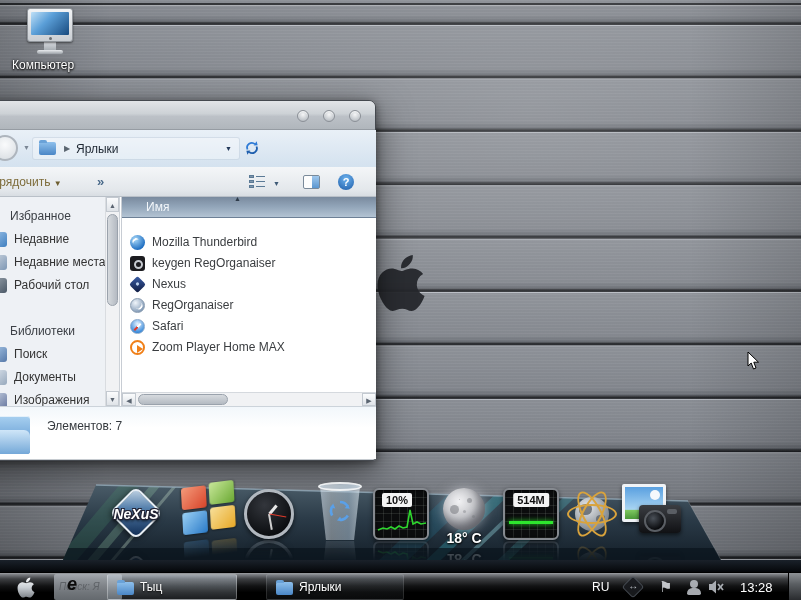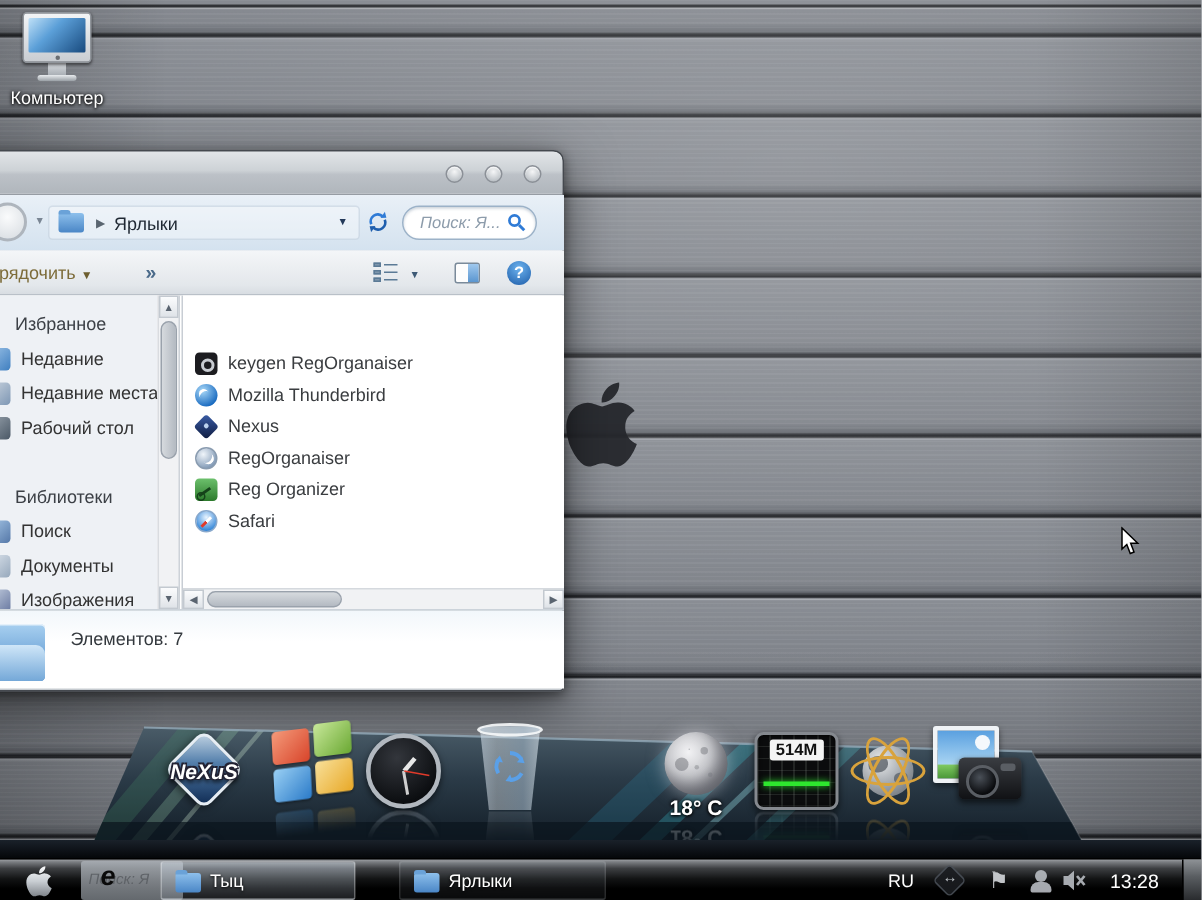--- a/index.html
+++ b/index.html
@@ -15,21 +15,21 @@
   .vignette{position:absolute;inset:0;pointer-events:none;
     background:
       radial-gradient(1100px 650px at 66% 18%, rgba(255,255,255,.17), rgba(0,0,0,0) 55%),
       linear-gradient(180deg, rgba(0,0,0,0) 72%, rgba(0,0,0,.20) 100%),
       linear-gradient(90deg, rgba(0,0,0,.16), rgba(0,0,0,0) 14%, rgba(0,0,0,0) 86%, rgba(0,0,0,.14));
   }
   .topline{position:absolute;left:0;top:3px;width:100%;height:2px;background:#26282c;box-shadow:0 1px 0 rgba(255,255,255,.3);}
 
   .wall-apple{position:absolute;left:377px;top:251px;opacity:.95;}
 
-  .deskicon{position:absolute;left:0;top:8px;width:76px;text-align:center;}
+  .deskicon{position:absolute;left:12px;top:8px;width:76px;}
   .imac{position:relative;width:46px;height:34px;margin:0 auto;background:linear-gradient(180deg,#f2f4f6,#c9cdd2);border:1px solid #8f949a;border-radius:3px;padding:3px 3px 6px 3px;box-shadow:0 1px 2px rgba(0,0,0,.5);}
   .imac .scr{width:100%;height:100%;border-radius:1px;background:linear-gradient(135deg,#bfe0f7 0%,#5b9fd8 40%,#184a7e 100%);}
   .imac .dot{position:absolute;left:50%;bottom:1px;width:3px;height:3px;margin-left:-1px;border-radius:50%;background:#6a6e73;}
   .imac-stand{width:12px;height:8px;margin:0 auto;background:linear-gradient(180deg,#d8dbe0,#aab0b6);}
   .imac-base{width:26px;height:4px;margin:0 auto;border-radius:2px;background:linear-gradient(180deg,#e8ebee,#9aa0a6);}
   .deskicon .lbl{margin-top:4px;font-size:12px;color:#fff;text-shadow:0 1px 2px #000,0 0 3px #000;}
 
   
   .win{position:absolute;left:-54px;top:100px;width:430px;height:361px;border-radius:7px 7px 3px 3px;
     background:linear-gradient(180deg,#e7eaed,#c6cbd0);border:1px solid #45494f;
@@ -254,27 +254,20 @@
         <div class="dd">▼</div>
       </div>
       <div class="refresh">
         <svg width="16" height="16" viewBox="0 0 16 16">
           <path d="M3.5 9.5 A4.7 4.7 0 0 1 11 4.2" fill="none" stroke="#2f7bd6" stroke-width="1.8"></path>
           <polygon points="12.6,1.2 13.6,5.2 9.7,5.4" fill="#2f7bd6"></polygon>
           <path d="M12.5 6.5 A4.7 4.7 0 0 1 5 11.8" fill="none" stroke="#1f5fae" stroke-width="1.8"></path>
           <polygon points="3.4,14.8 2.4,10.8 6.3,10.6" fill="#1f5fae"></polygon>
         </svg>
       </div>
-      <div class="searchbox">
-        <input placeholder="Поиск: Я..." style="">
-        <svg class="mag" width="13" height="13" viewBox="0 0 13 13">
-            <circle cx="5" cy="5" r="3.4" fill="none" stroke="#2f7bd6" stroke-width="1.8"></circle>
-            <line x1="8" y1="8" x2="11.5" y2="11.5" stroke="#2f7bd6" stroke-width="2"></line>
-          </svg>
-      </div>
     </div>
     <div class="toolbar">
       <div class="organize"><span>Упорядочить</span> <span class="dd">▼</span></div>
       <div class="tb-more">»</div>
       <div class="viewsicon">
         <i style="top:0"></i>
           <i style="top:5px"></i>
           <i style="top:10px"></i>
         <b style="top:1px"></b>
           <b style="top:6px"></b>
@@ -295,27 +288,31 @@
         <div class="sb-row"><span class="si si-vid"></span><span>Поиск</span></div>
         <div class="sb-row"><span class="si si-doc"></span><span>Документы</span></div>
         <div class="sb-row"><span class="si si-pic"></span><span>Изображения</span></div>
       </div>
       <div class="vscroll">
         <div class="up">▲</div>
         <div class="thumb"></div>
         <div class="down">▼</div>
       </div>
       <div class="filearea">
+        <div class="colheader">
+          <span class="txt">Имя</span>
+          <span class="sort">▲</span>
+        </div>
         <div class="rows">
+          <div class="frow"><span class="fi fi-tb"></span><span>Mozilla Thunderbird</span></div>
           <div class="frow"><span class="fi fi-keygen"></span><span>keygen RegOrganaiser</span></div>
-          <div class="frow"><span class="fi fi-tb"></span><span>Mozilla Thunderbird</span></div>
           <div class="frow"><span class="fi fi-nx"></span><span>Nexus</span></div>
           <div class="frow"><span class="fi fi-ps"></span><span>RegOrganaiser</span></div>
-          <div class="frow"><span class="fi fi-ro"></span><span>Reg Organizer</span></div>
           <div class="frow"><span class="fi fi-sf"></span><span>Safari</span></div>
+          <div class="frow"><span class="fi fi-zp"></span><span>Zoom Player Home MAX</span></div>
         </div>
         <div class="hscroll">
           <div class="lft">◀</div>
           <div class="thumb"></div>
           <div class="rgt">▶</div>
         </div>
       </div>
     </div>
     <div class="statuspane">
       <div class="bigfolder"></div>
@@ -374,20 +371,26 @@
             <g id="ar">
               <path d="M12 3 a9 9 0 0 1 7.8 4.6" fill="none" stroke="#5aa0e8" stroke-width="2.6"></path>
               <polygon points="21.8,9.8 16.6,9.2 20,5.2" fill="#5aa0e8"></polygon>
             </g>
           </defs>
         <use href="#ar"></use>
         <use href="#ar" transform="rotate(120 12 12)"></use>
         <use href="#ar" transform="rotate(240 12 12)"></use>
       </svg>
     </div>
+    <div class="dock-item meter dk-cpu">
+      <div class="chip">10%</div>
+      <svg width="50" height="30" viewBox="0 0 50 30">
+        <polyline points="1,24 6,22 10,23 14,21 18,23 22,20 26,22 30,21 33,4 36,18 40,16 44,18 49,17" fill="none" stroke="#2ed52e" stroke-width="1.6"></polyline>
+      </svg>
+    </div>
     <div class="dock-item dk-weather">
       <div class="moon"></div>
       <div class="temp">18° C</div>
     </div>
     <div class="dock-item meter dk-ram">
       <div class="chip">514M</div>
       <div class="bar"></div>
     </div>
     <div class="dock-item dk-atom">
       <div class="globe"></div>

